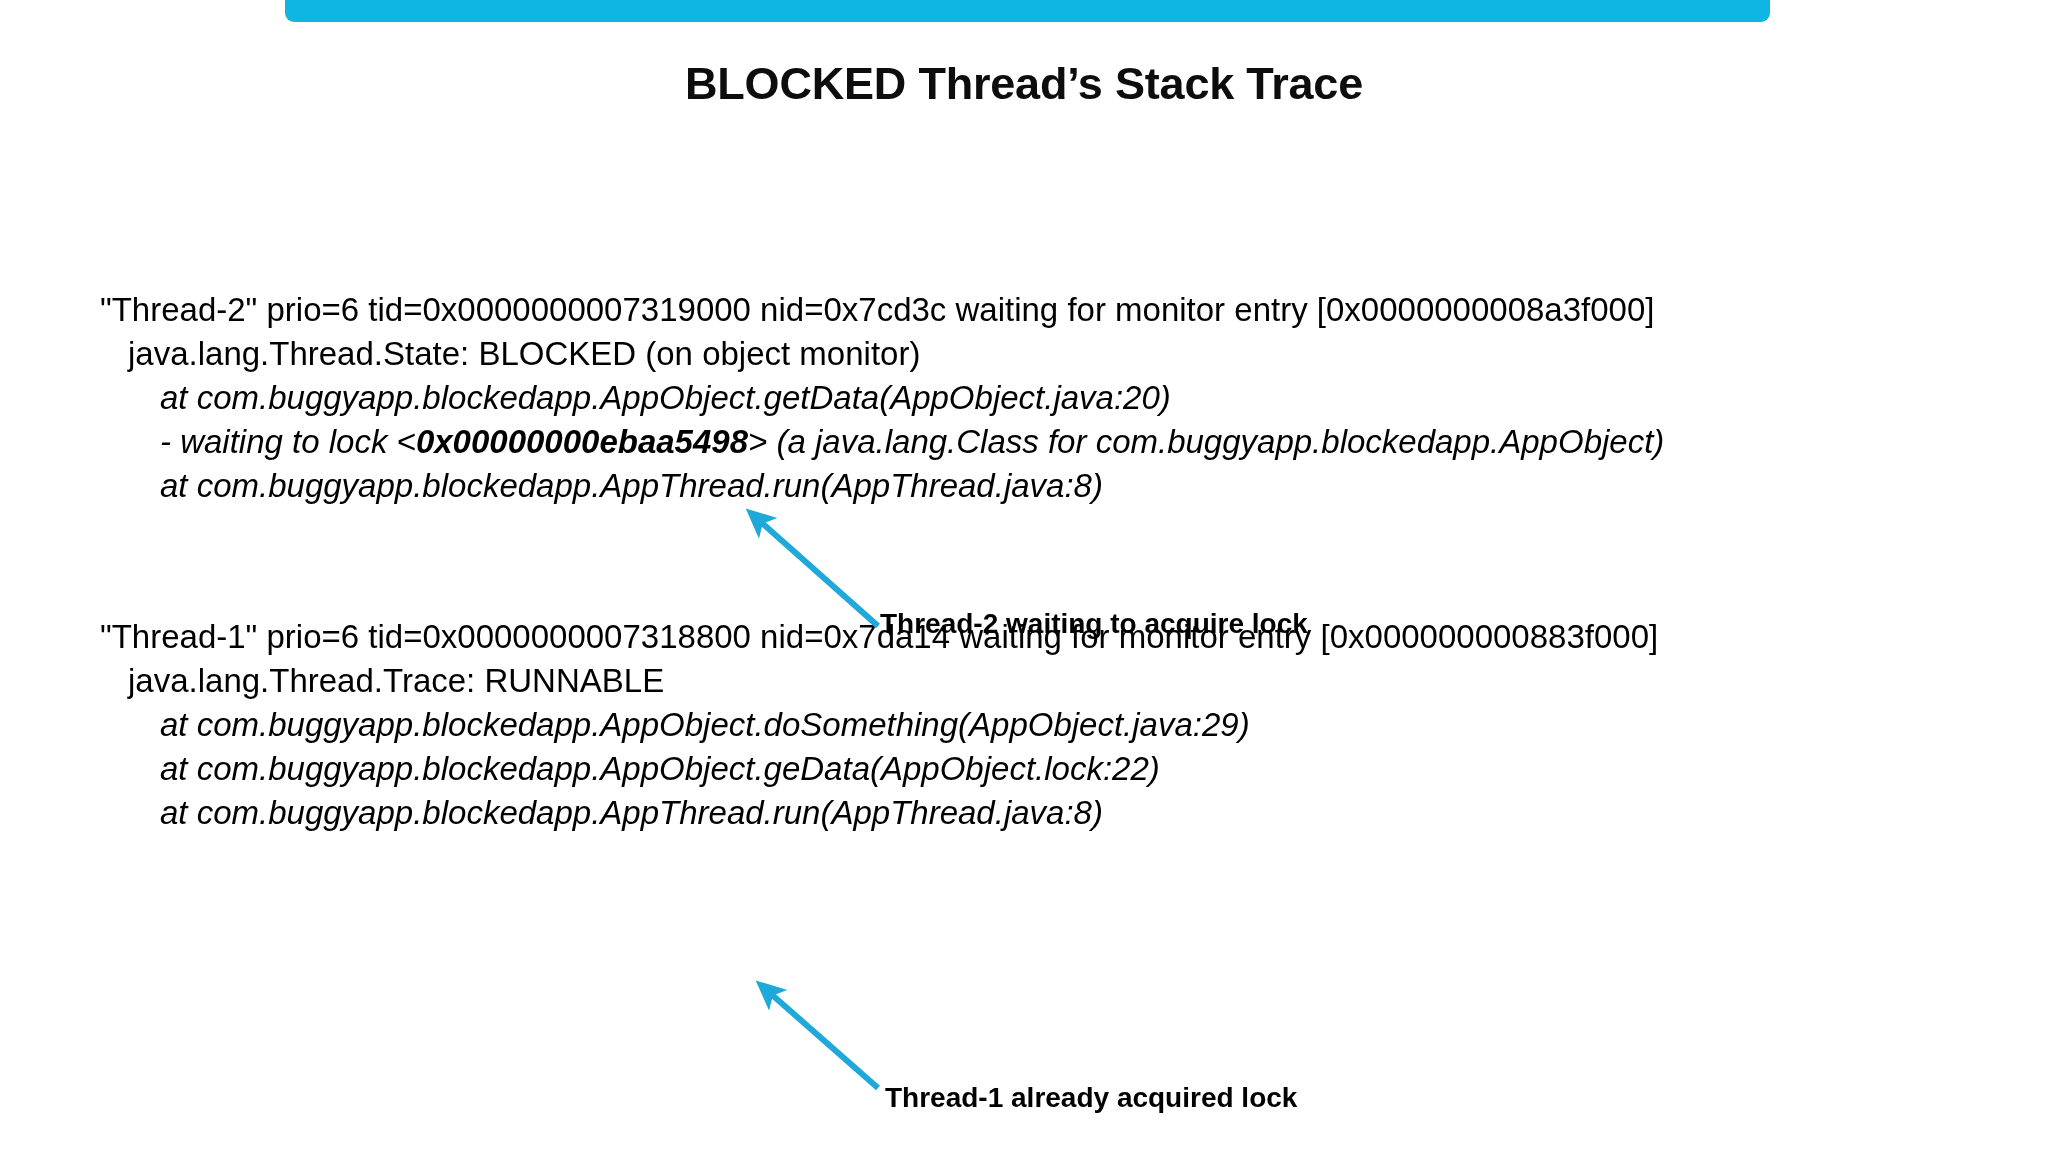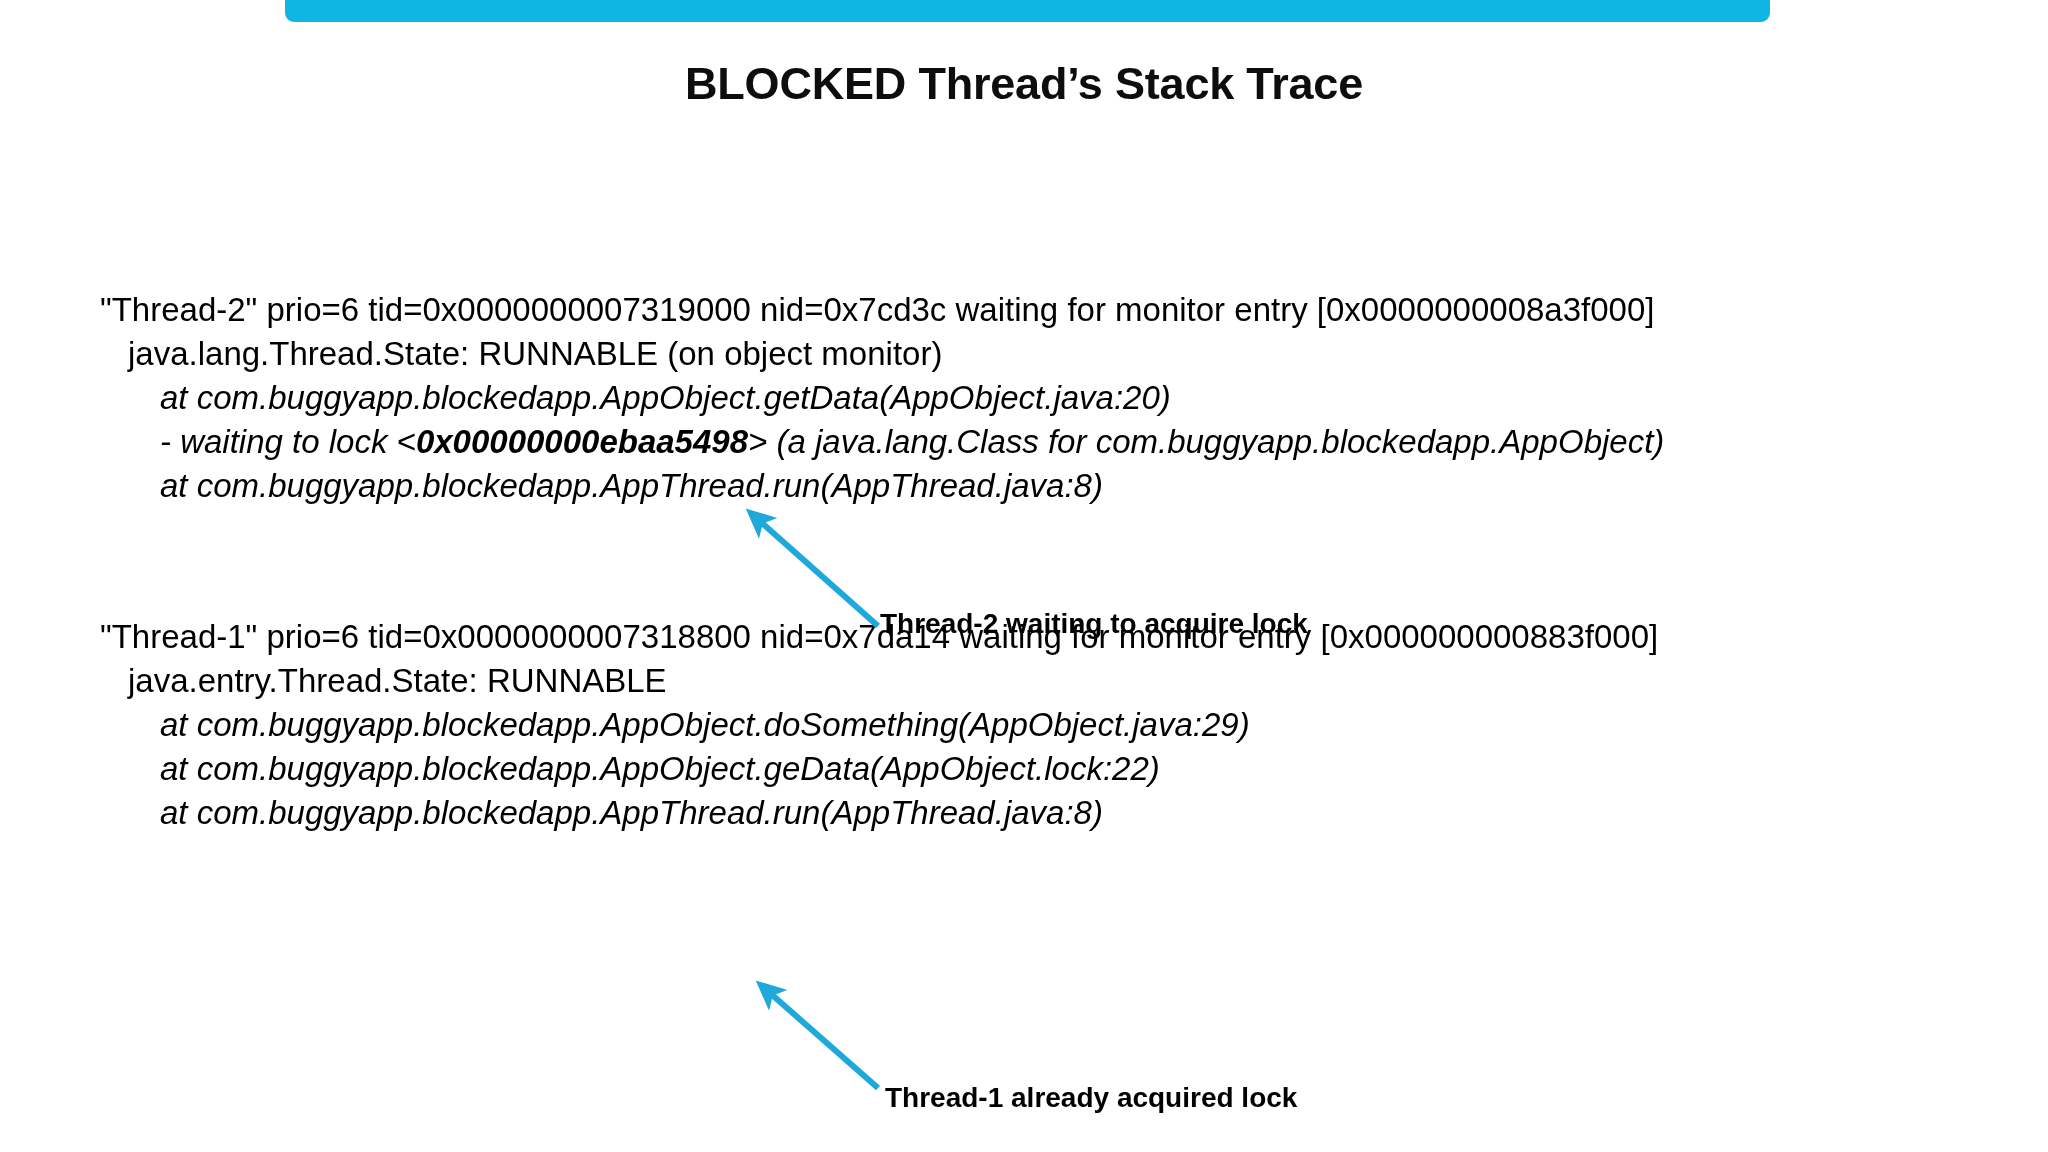--- a/index.html
+++ b/index.html
@@ -84,29 +84,29 @@
 <body>
 
 <div id="slide">
 
   <div id="accent-bar"></div>
 
   <div id="slide-title">BLOCKED Thread’s Stack Trace</div>
 
   <div class="trace-block" id="trace-thread2">
     <div class="trace-line">"Thread-2" prio=6 tid=0x0000000007319000 nid=0x7cd3c waiting for monitor entry [0x0000000008a3f000]</div>
-    <div class="trace-line ind1">java.lang.Thread.State: RUNNABLE (on object monitor)</div>
+    <div class="trace-line ind1">java.lang.Thread.State: BLOCKED (on object monitor)</div>
     <div class="trace-line ind2">at com.buggyapp.blockedapp.AppObject.getData(AppObject.java:20)</div>
     <div class="trace-line ind2"><span>- waiting to lock &lt;</span><span class="hexbold">0x00000000ebaa5498</span><span>&gt; (a java.lang.Class for com.buggyapp.blockedapp.AppObject)</span></div>
     <div class="trace-line ind2">at com.buggyapp.blockedapp.AppThread.run(AppThread.java:8)</div>
   </div>
 
   <div class="trace-block" id="trace-thread1">
     <div class="trace-line wrap">"Thread-1" prio=6 tid=0x0000000007318800 nid=0x7da14 waiting for monitor entry [0x000000000883f000]</div>
-    <div class="trace-line ind1">java.entry.Thread.State: RUNNABLE</div>
+    <div class="trace-line ind1">java.lang.Thread.Trace: RUNNABLE</div>
     <div class="trace-line ind2">at  com.buggyapp.blockedapp.AppObject.doSomething(AppObject.java:29)</div>
     <div class="trace-line ind2">at com.buggyapp.blockedapp.AppObject.geData(AppObject.lock:22)</div>
     <div class="trace-line ind2">at com.buggyapp.blockedapp.AppThread.run(AppThread.java:8)</div>
   </div>
 
   <div class="annotation" id="annot-thread2">Thread-2 waiting to acquire lock</div>
 
   <div class="annotation" id="annot-thread1">Thread-1 already acquired lock</div>
 
   <svg id="arrow-layer" viewBox="0 0 2048 1152">

